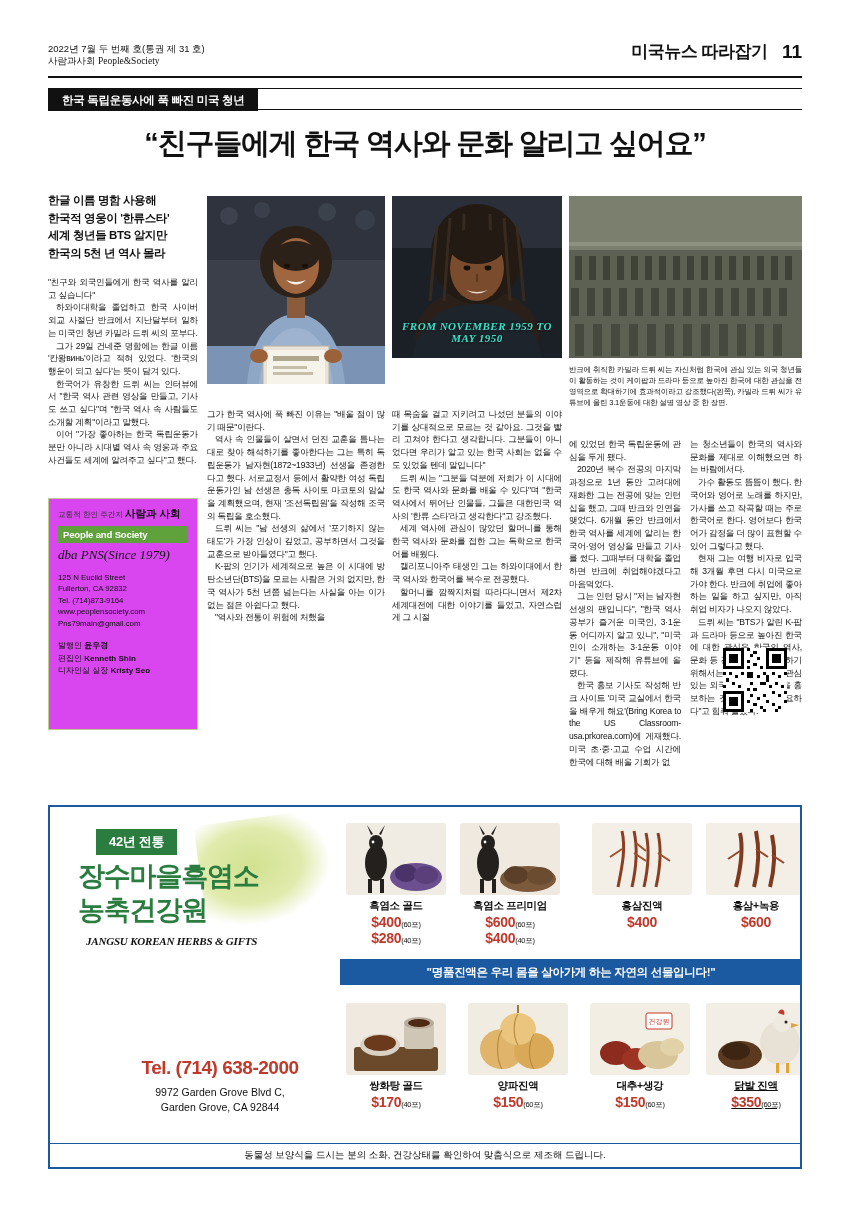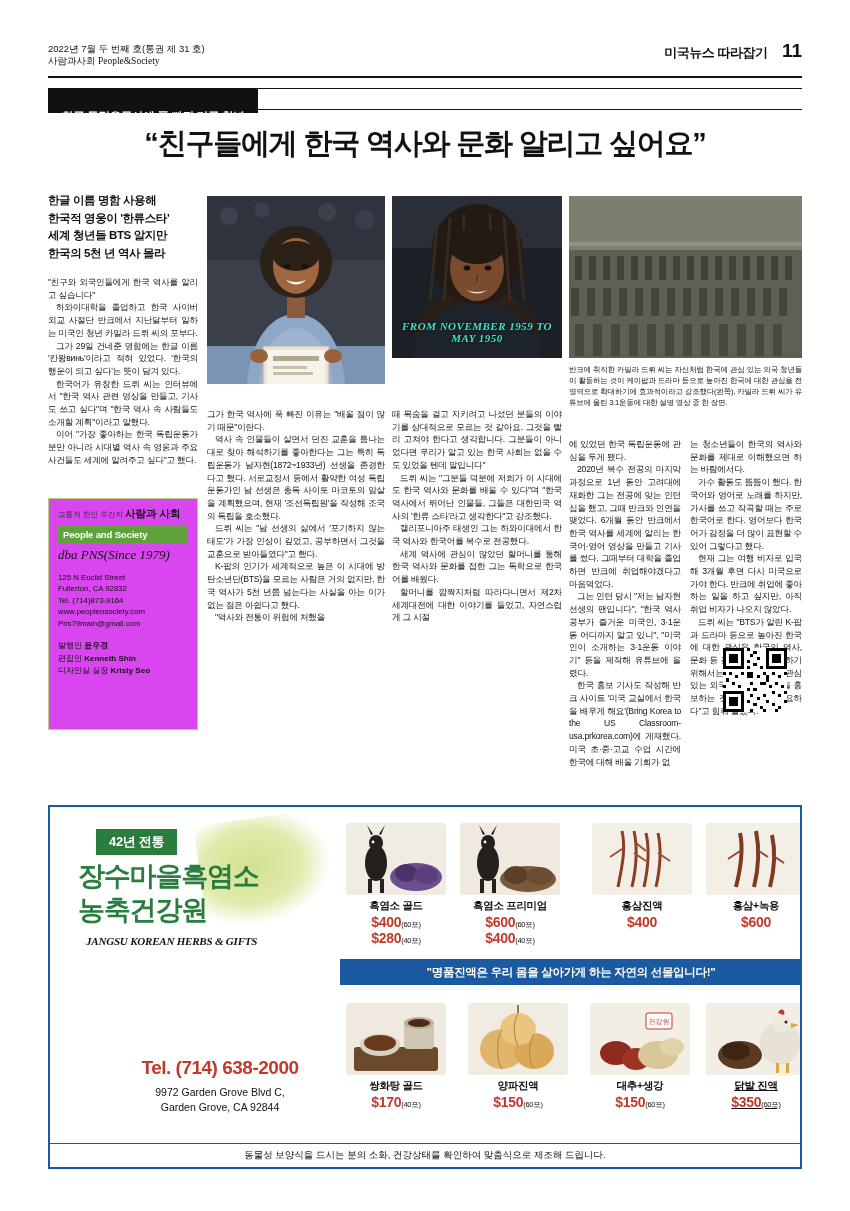--- a/index.html
+++ b/index.html
@@ -15,29 +15,29 @@
   .page { position:absolute; left:0; top:0; width:850px; height:1211px; }
 
   
   .masthead {
     position:absolute; left:48px; top:40px; width:754px; height:38px;
     border-bottom:2px solid #111;
   }
   .mh-left { position:absolute; left:0; top:2px; font-size:9.5px; line-height:13px; color:#111; }
   .mh-left .l2 { font-family:"Liberation Serif", serif; font-size:9.5px; }
   .mh-right { position:absolute; right:0; top:0px; text-align:right; }
-  .mh-title { display:inline-block; font-size:13px; font-weight:bold; letter-spacing:-0.5px; vertical-align:bottom; }
+  .mh-title { display:inline-block; font-size:17px; font-weight:bold; letter-spacing:-0.5px; vertical-align:bottom; }
   .mh-page { display:inline-block; font-size:19px; font-weight:bold; margin-left:10px; vertical-align:bottom; }
 
   
   .kicker-wrap { position:absolute; left:48px; top:88px; width:754px; height:22px; border-top:1px solid #111; border-bottom:1px solid #111; }
   .kicker {
     position:absolute; left:0; top:0px; height:22px;
     background:#111; color:#fff; font-size:11.5px; font-weight:bold;
-    padding:20px 14px 4px 14px; letter-spacing:-0.3px;
+    padding:4px 14px 4px 14px; letter-spacing:-0.3px;
   }
 
   
   .headline {
     position:absolute; left:48px; top:124px; width:754px;
     text-align:center; font-size:29px; font-weight:bold; letter-spacing:-1.2px;
   }
 
   
   .col1 { position:absolute; left:48px; top:192px; width:150px; }
@@ -339,22 +339,22 @@
     <p class="first">그가 한국 역사에 푹 빠진 이유는 "배울 점이 많기 때문"이란다.</p>
     <p>역사 속 인물들이 살면서 던진 교훈을 틈나는 대로 찾아 해석하기를 좋아한다는 그는 특히 독립운동가 남자현(1872~1933년) 선생을 존경한다고 했다. 서로교정서 등에서 활약한 여성 독립운동가인 남 선생은 총독 사이토 마코토의 암살을 계획했으며, 현재 '조선독립원'을 작성해 조국의 독립을 호소했다.</p>
     <p>드뤼 씨는 "남 선생의 삶에서 '포기하지 않는 태도'가 가장 인상이 깊었고, 공부하면서 그것을 교훈으로 받아들였다"고 했다.</p>
     <p>K-팝의 인기가 세계적으로 높은 이 시대에 방탄소년단(BTS)을 모르는 사람은 거의 없지만, 한국 역사가 5천 년쯤 넘는다는 사실을 아는 이가 없는 점은 아쉽다고 했다.</p>
     <p>"역사와 전통이 위험에 처했을</p>
   </div>
 
   <div class="col col3">
     <p class="first">때 목숨을 걸고 지키려고 나섰던 분들의 이야기를 상대적으로 모르는 것 같아요. 그것을 빨리 고쳐야 한다고 생각합니다. 그분들이 아니었다면 우리가 알고 있는 한국 사회는 없을 수도 있었을 텐데 말입니다"</p>
     <p>드뤼 씨는 "그분들 덕분에 저희가 이 시대에도 한국 역사와 문화를 배울 수 있다"며 "한국 역사에서 뛰어난 인물들, 그들은 대한민국 역사의 '한류 스타'라고 생각한다"고 강조했다.</p>
+    <p>세계 역사에 관심이 많았던 할머니를 통해 한국 역사와 문화를 접한 그는 독학으로 한국어를 배웠다.</p>
     <p>캘리포니아주 태생인 그는 하와이대에서 한국 역사와 한국어를 복수로 전공했다.</p>
-    <p>세계 역사에 관심이 많았던 할머니를 통해 한국 역사와 문화를 접한 그는 독학으로 한국어를 배웠다.</p>
     <p>할머니를 깜짝지처럼 따라다니면서 제2차 세계대전에 대한 이야기를 들었고, 자연스럽게 그 시절</p>
   </div>
 
   <div class="col col4">
     <p class="first">에 있었던 한국 독립운동에 관심을 두게 됐다.</p>
     <p>2020년 복수 전공의 마지막 과정으로 1년 동안 고려대에 재화한 그는 전공에 맞는 인턴십을 했고, 그때 반크와 인연을 맺었다. 6개월 동안 반크에서 한국 역사를 세계에 알리는 한국어·영어 영상을 만들고 기사를 썼다. 그때부터 대학을 졸업하면 반크에 취업해야겠다고 마음먹었다.</p>
     <p>그는 인턴 당시 "저는 남자현 선생의 팬입니다", "한국 역사 공부가 즐거운 미국인, 3·1운동 어디까지 알고 있니", "미국인이 소개하는 3·1운동 이야기" 등을 제작해 유튜브에 올렸다.</p>
     <p>한국 홍보 기사도 작성해 반크 사이트 '미국 교실에서 한국을 배우게 해요'(Bring Korea to the US Classroom-usa.prkorea.com)에 게재했다. 미국 초·중·고교 수업 시간에 한국에 대해 배울 기회가 없</p>
   </div>
 

